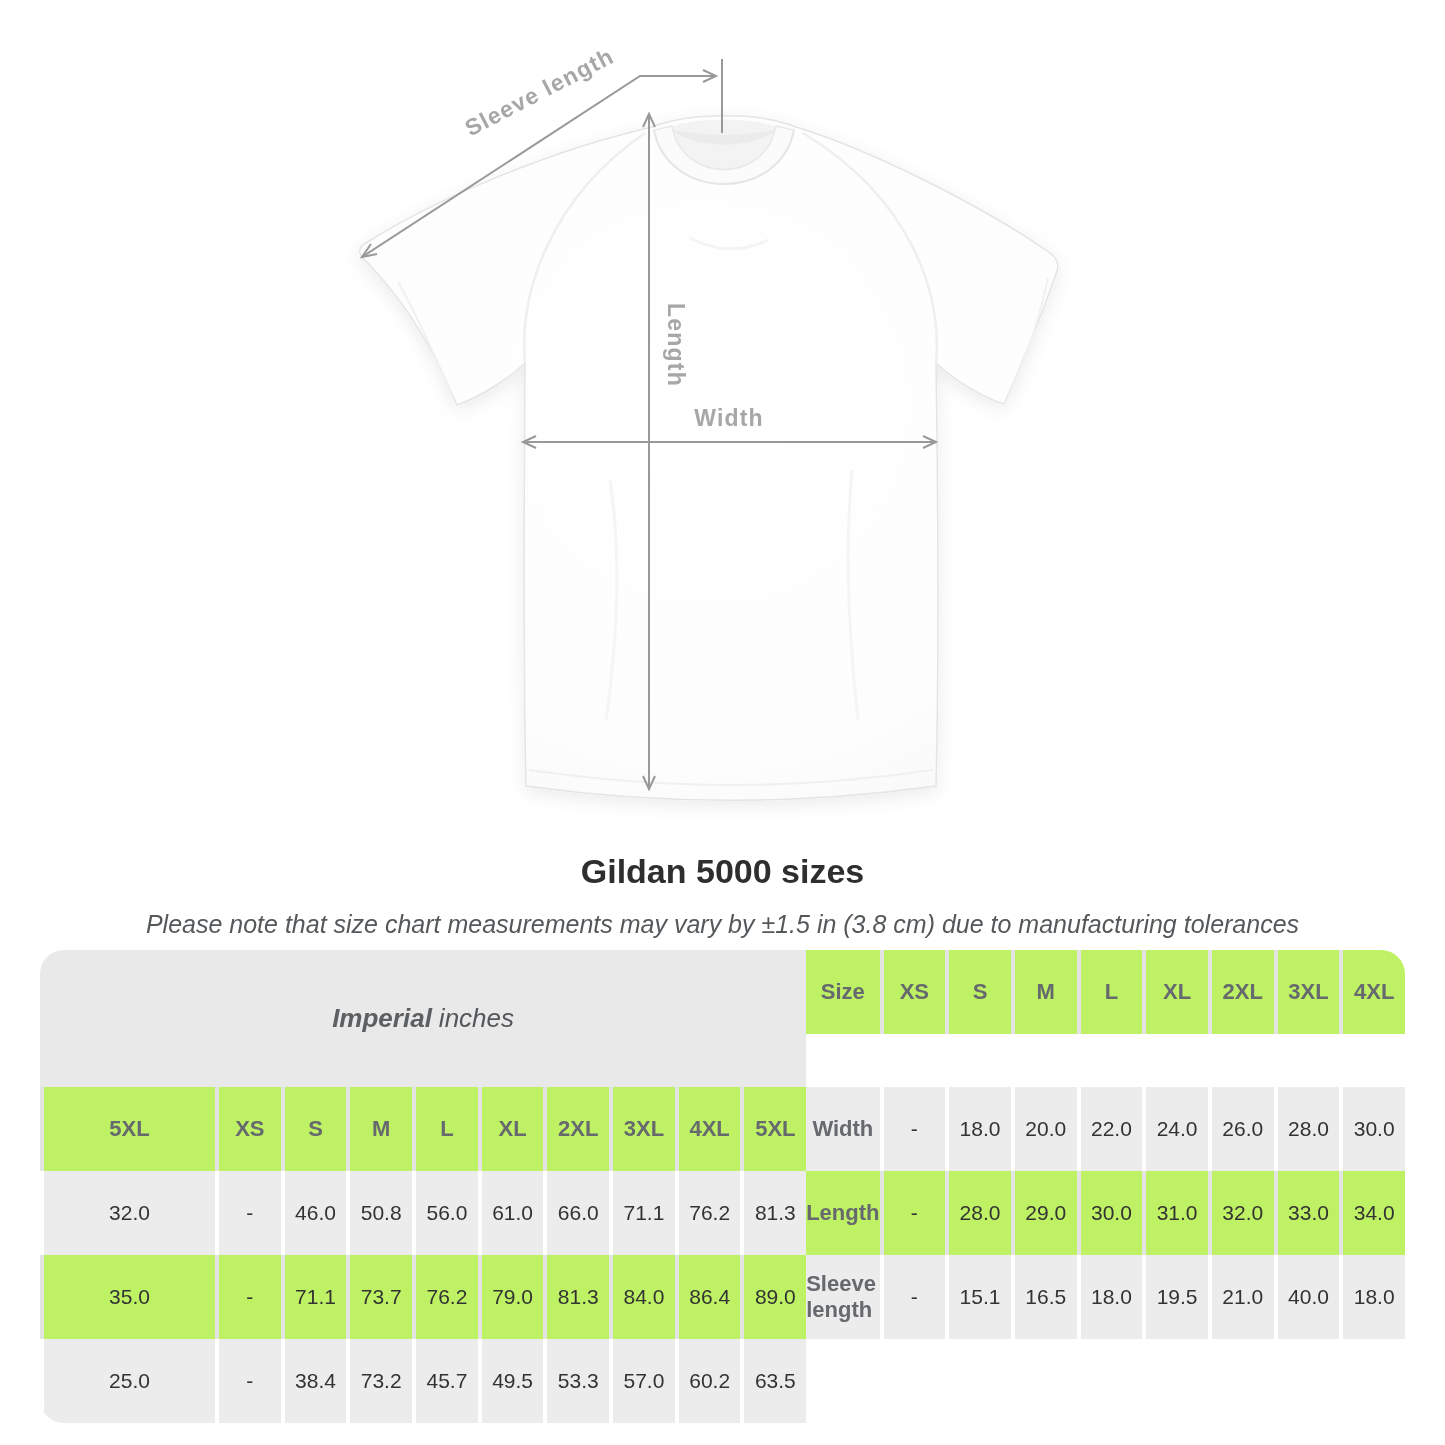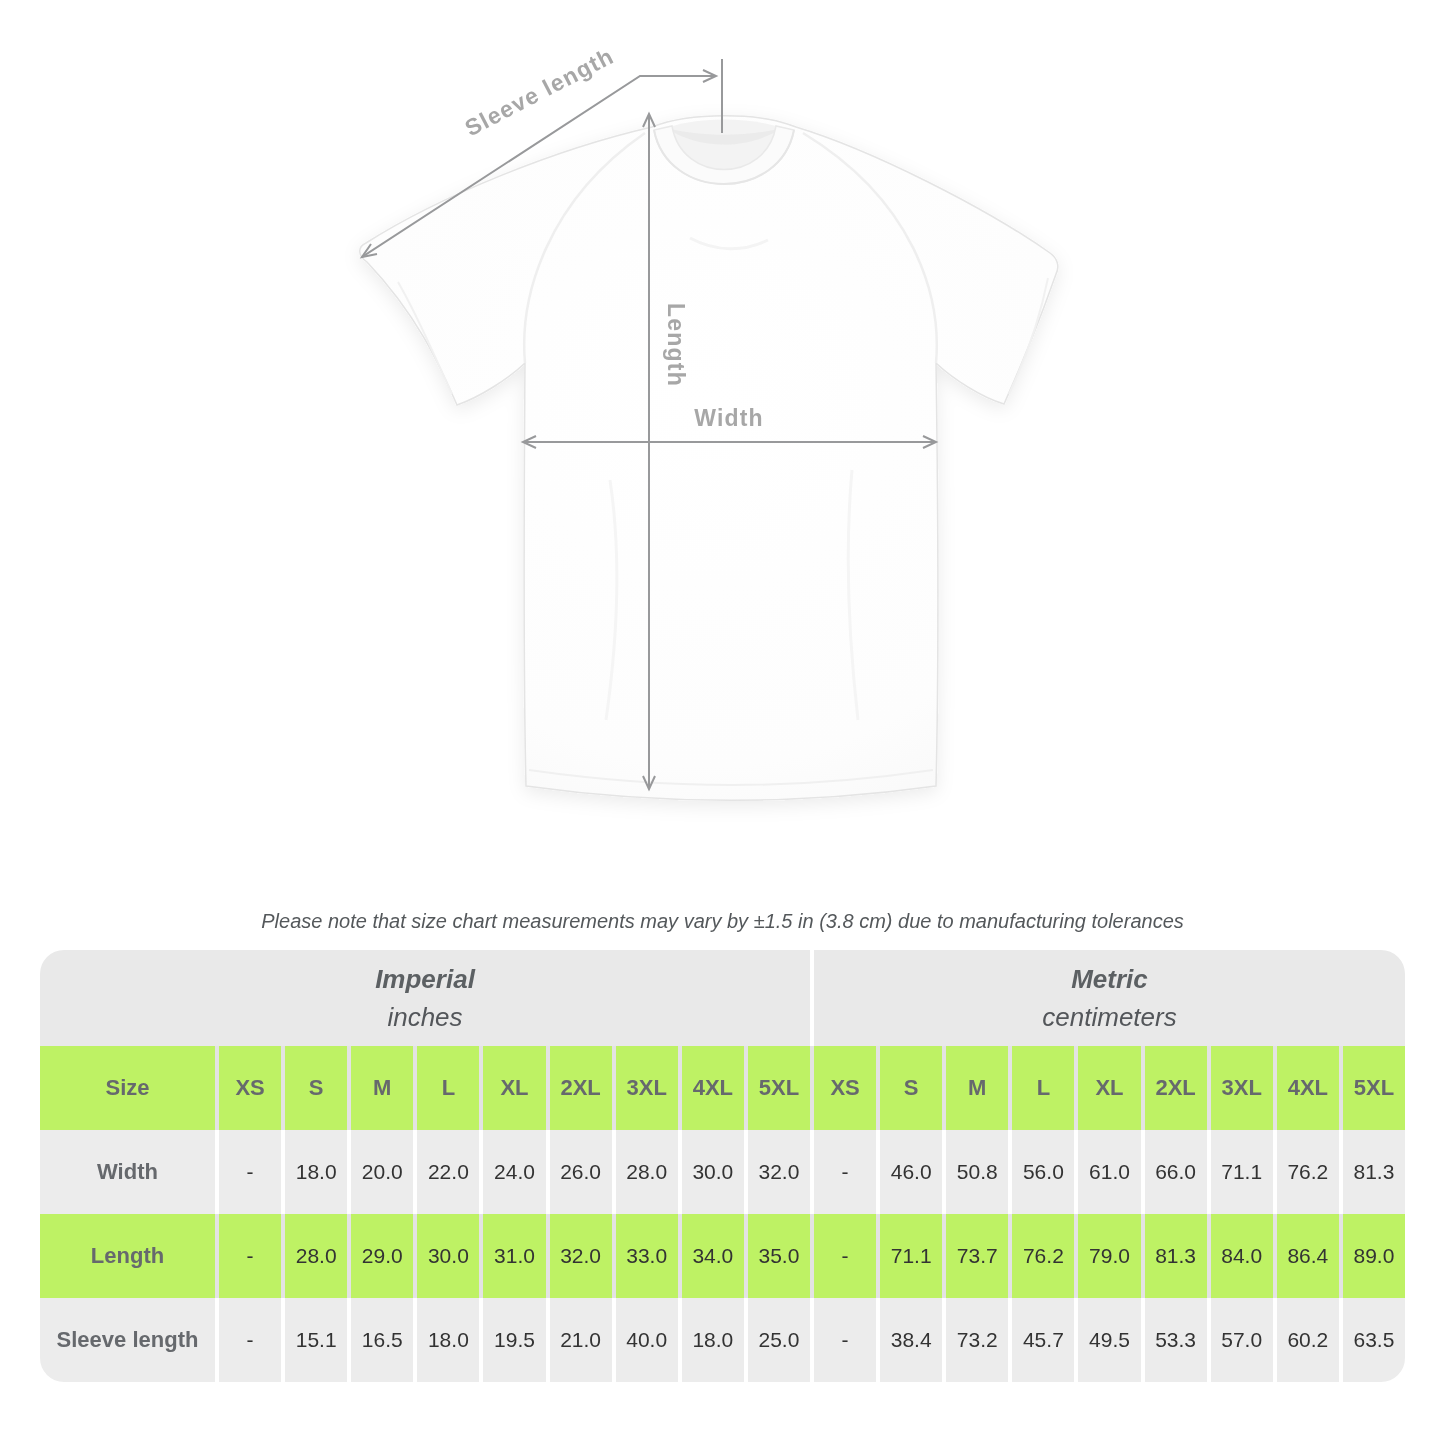--- a/index.html
+++ b/index.html
@@ -4,26 +4,26 @@
 <style>
   html,body{margin:0;padding:0;background:#ffffff;}
   .page{position:relative;width:1445px;height:1445px;background:#fff;overflow:hidden;
         font-family:"Liberation Sans", sans-serif;}
   .diagram{position:absolute;left:0;top:0;}
   .dim-label{font-family:"Liberation Sans",sans-serif;font-size:23px;font-weight:bold;
              fill:#a7a7a7;letter-spacing:1.2px;}
   .title{position:absolute;left:0;top:852px;width:1445px;text-align:center;
          font-size:34px;font-weight:bold;color:#2e2e2e;}
   .subtitle{position:absolute;left:0;top:910px;width:1445px;text-align:center;
-            font-style:italic;font-size:20px;color:#54585b;}
+            font-style:italic;font-size:25px;color:#54585b;}
   #size-grid{position:absolute;left:40px;top:950px;width:1365px;
              display:grid;grid-template-columns:175px repeat(18,1fr);
              border-radius:24px;overflow:hidden;}
   .cell{display:flex;align-items:center;justify-content:center;box-sizing:border-box;}
-  .band{height:96px;background:#e9e9e9;flex-direction:column;gap:7px;}
+  .band{height:137px;background:#e9e9e9;flex-direction:row;gap:7px;}
   .band.metric-band{border-left:4px solid #ffffff;}
   .g-label{font-size:26px;font-weight:bold;font-style:italic;color:#5c6063;}
   .g-sub{font-size:26px;font-style:italic;color:#53565a;}
   .hdr{height:84px;background:#bef264;font-size:22px;font-weight:bold;color:#66696d;}
   .rowcell{height:84px;}
   .white{background:#bef264;}
   .gray{background:#ececec;}
   .sep.white{border-left:4px solid #e3e3e3;}
   .sep.gray{border-left:4px solid #ffffff;}
   .rowlabel{font-size:22px;font-weight:bold;color:#66696d;}
@@ -96,30 +96,27 @@
         <path d="M 536 436 L 523 442 L 536 448"></path>
         <path d="M 923 436 L 936 442 L 923 448"></path>
       </g>
     </g>
 
     <text class="dim-label" x="543" y="99" text-anchor="middle" transform="rotate(-27.5 543 99)">Sleeve length</text>
     <text class="dim-label" x="668" y="345" text-anchor="middle" transform="rotate(90 668 345)">Length</text>
     <text class="dim-label" x="729" y="426" text-anchor="middle">Width</text>
   </svg>
 
+  <div class="title">Gildan 5000 sizes</div>
   <div class="subtitle">Please note that size chart measurements may vary by ±1.5 in (3.8 cm) due to manufacturing tolerances</div>
 
   <div id="size-grid">
       <div class="cell band" style="grid-column: 1 / span 10;">
         <div class="g-label">Imperial</div>
         <div class="g-sub">inches</div>
-      </div>
-      <div class="cell band metric-band" style="grid-column: 11 / span 9;">
-        <div class="g-label">Metric</div>
-        <div class="g-sub">centimeters</div>
       </div>
       <div class="cell hdr">Size</div>
       <div class="cell hdr sep white">XS</div>
       <div class="cell hdr sep white">S</div>
       <div class="cell hdr sep white">M</div>
       <div class="cell hdr sep white">L</div>
       <div class="cell hdr sep white">XL</div>
       <div class="cell hdr sep white">2XL</div>
       <div class="cell hdr sep white">3XL</div>
       <div class="cell hdr sep white">4XL</div>

